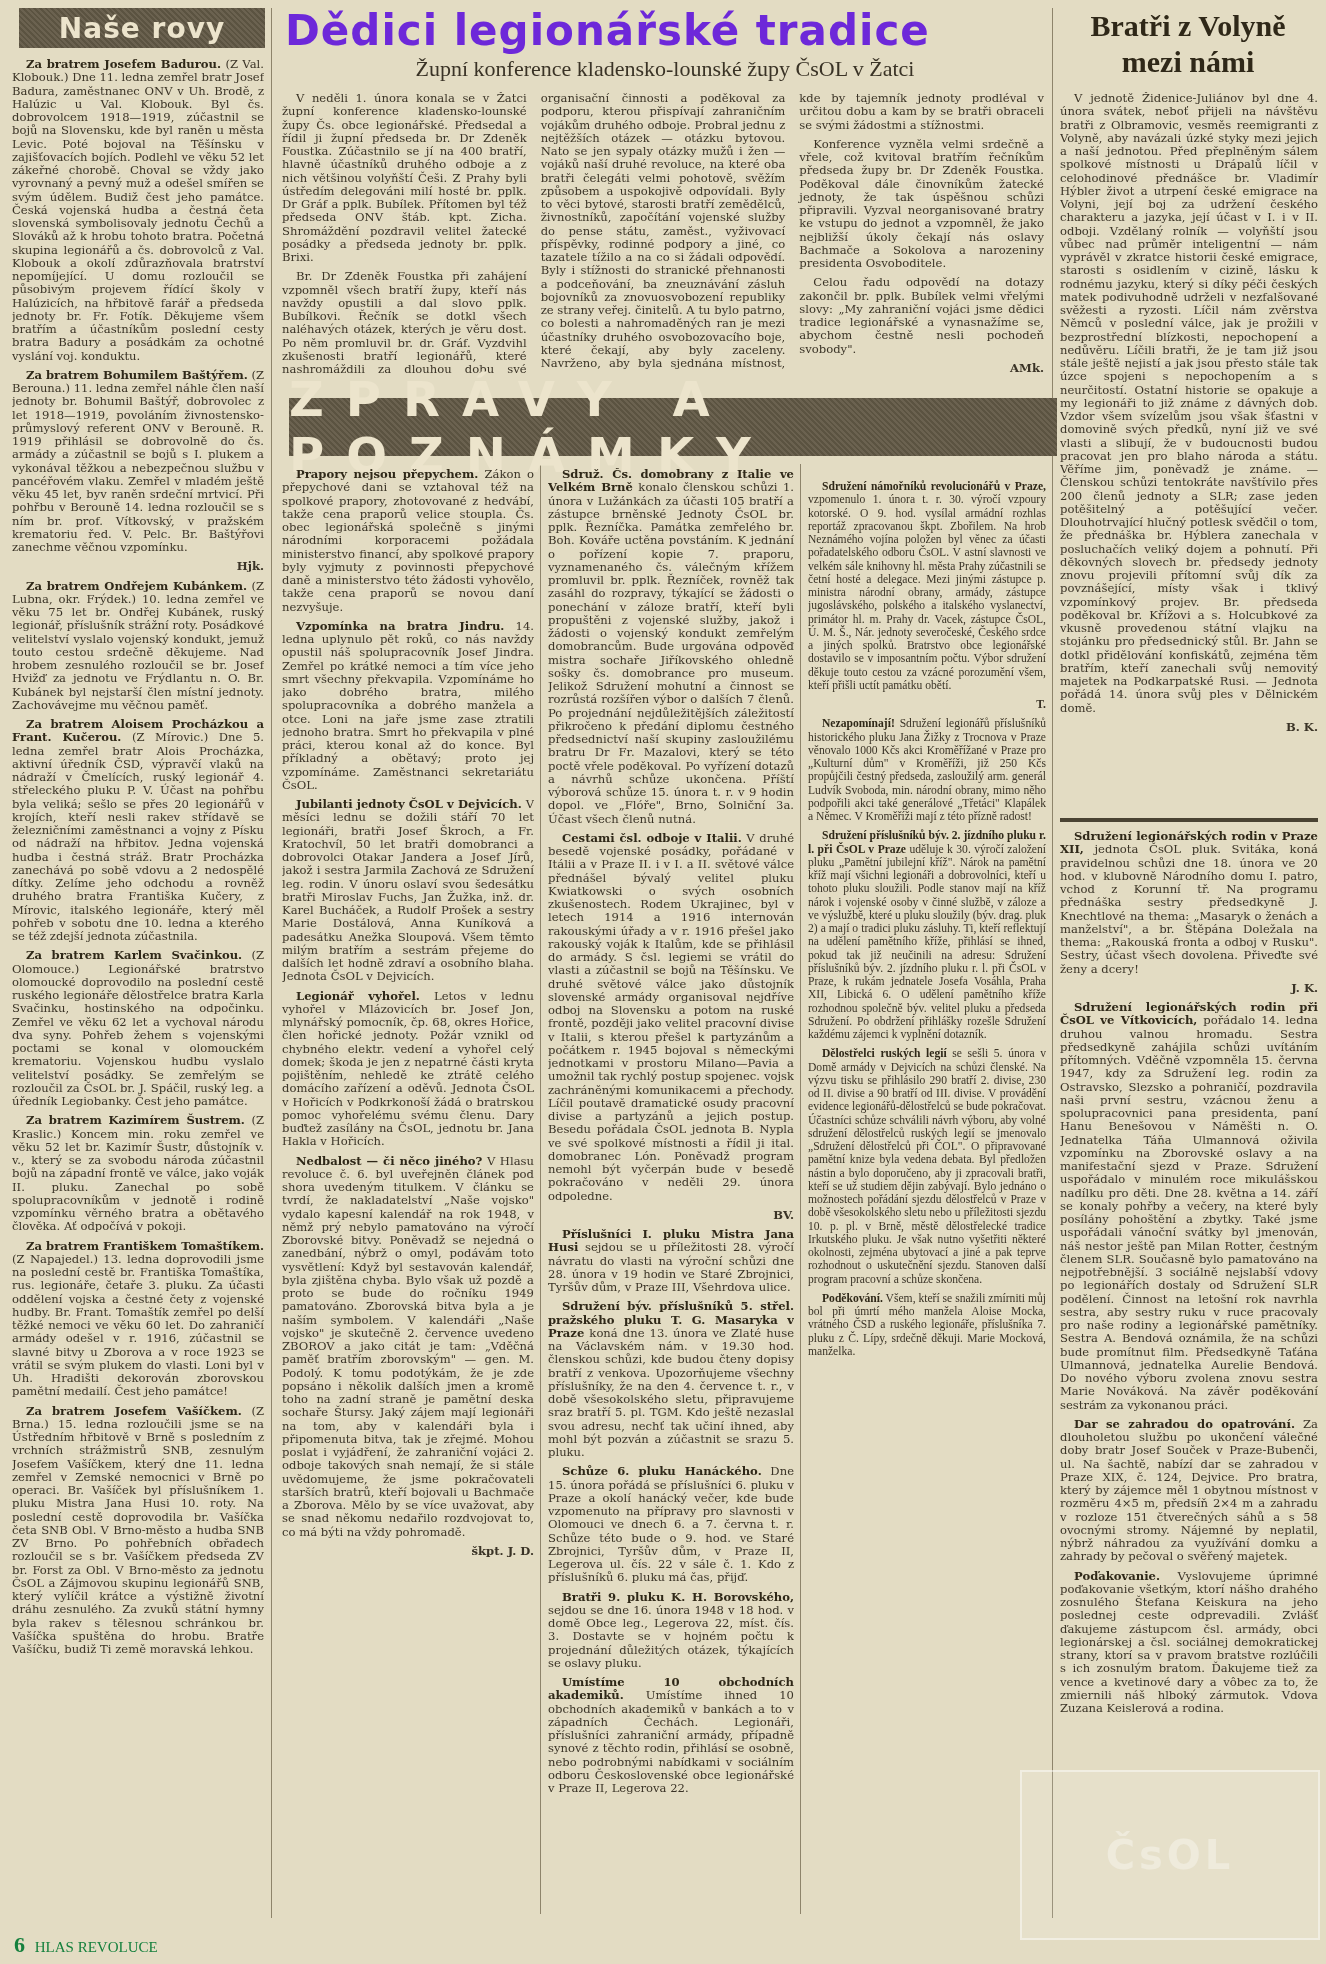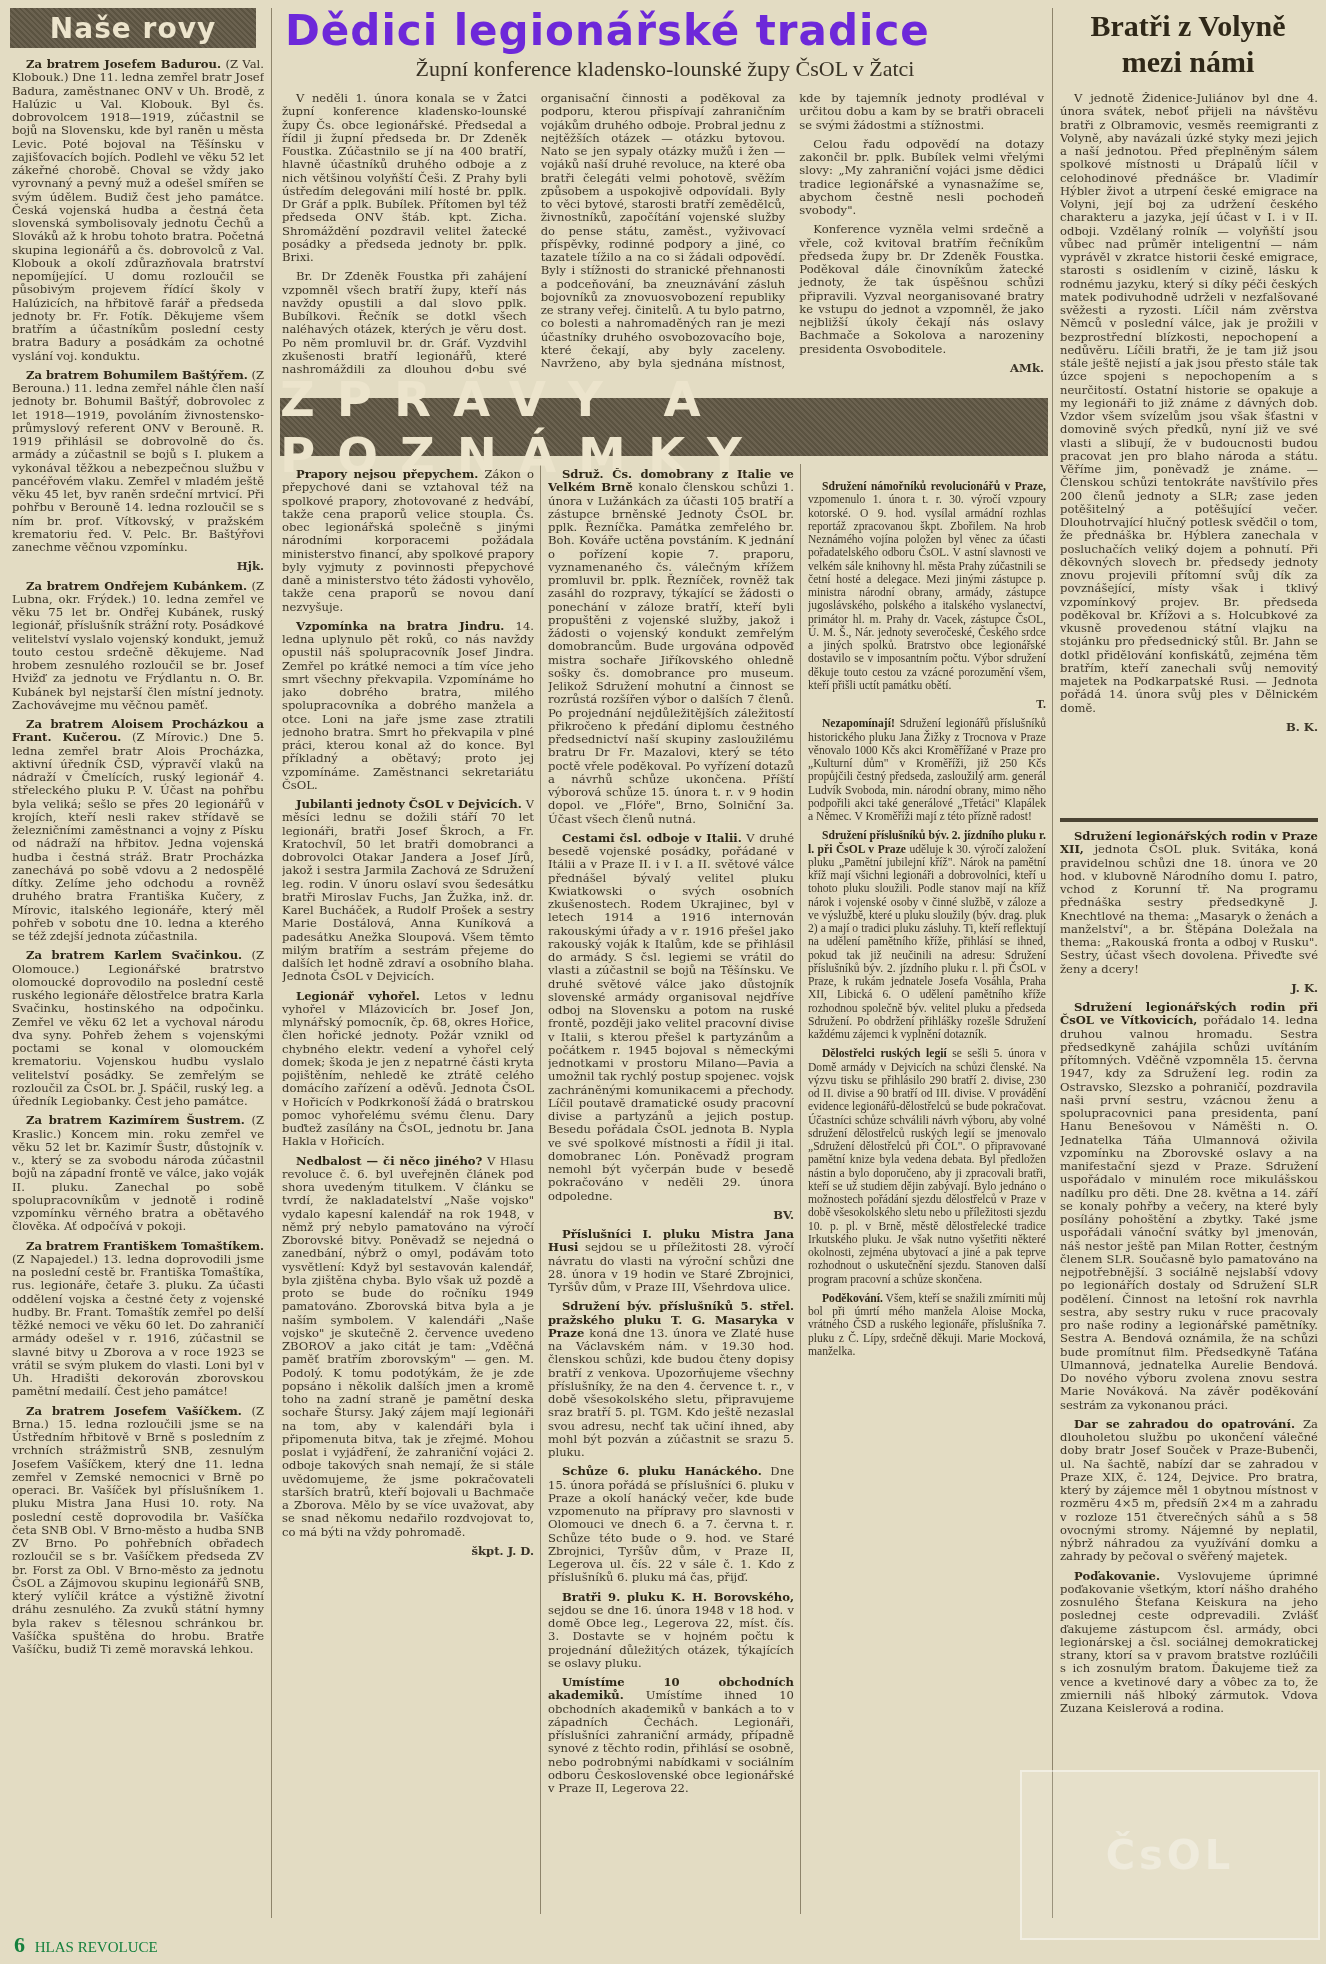--- a/index.html
+++ b/index.html
@@ -25,20 +25,21 @@
   .rule-v {
     position: absolute; width: 1px; background: #8e846b;
   }
   .banner-box {
     position: absolute;
     background: repeating-linear-gradient(45deg, #6b6250 0 2px, #5b5341 2px 4px);
     color: #ece4cc;
     display: flex; align-items: center; justify-content: center;
     font-family: "DejaVu Sans", sans-serif;
     font-weight: bold;
+    margin-left: 9px;
   }
   .naserovy { left: 10px; top: 8px; width: 246px; height: 40px; font-size: 28px; letter-spacing: 1px; }
   .zpravy { left: 280px; top: 398px; width: 768px; height: 58px; font-size: 48px; letter-spacing: 22px; }
   .headline {
     position: absolute; left: 285px; top: 6px; width: 760px; 
     font-family: "DejaVu Sans", sans-serif; font-weight: bold; font-size: 42px;
     color: #6d28d9; letter-spacing: 1px;
   }
   .subhead {
     position: absolute; left: 285px; top: 56px; width: 760px; text-align: center;
@@ -91,22 +92,22 @@
       <p><span class="lead">Za bratrem Aloisem Procházkou a Frant. Kučerou.</span><span> (Z Mírovic.) Dne 5. ledna zemřel bratr Alois Procházka, aktivní úředník ČSD, výpravčí vlaků na nádraží v Čmelících, ruský legionář 4. střeleckého pluku P. V. Účast na pohřbu byla veliká; sešlo se přes 20 legionářů v krojích, kteří nesli rakev střídavě se železničními zaměstnanci a vojny z Písku od nádraží na hřbitov. Jedna vojenská hudba i čestná stráž. Bratr Procházka zanechává po sobě vdovu a 2 nedospělé dítky. Zelíme jeho odchodu a rovněž druhého bratra Františka Kučery, z Mírovic, italského legionáře, který měl pohřeb v sobotu dne 10. ledna a kterého se též zdejší jednota zúčastnila.</span></p>
       <p><span class="lead">Za bratrem Karlem Svačinkou.</span><span> (Z Olomouce.) Legionářské bratrstvo olomoucké doprovodilo na poslední cestě ruského legionáře dělostřelce bratra Karla Svačinku, hostinského na odpočinku. Zemřel ve věku 62 let a vychoval národu dva syny. Pohřeb žehem s vojenskými poctami se konal v olomouckém krematoriu. Vojenskou hudbu vyslalo velitelství posádky. Se zemřelým se rozloučil za ČsOL br. J. Spáčil, ruský leg. a úředník Legiobanky. Čest jeho památce.</span></p>
       <p><span class="lead">Za bratrem Kazimírem Šustrem.</span><span> (Z Kraslic.) Koncem min. roku zemřel ve věku 52 let br. Kazimír Šustr, důstojník v. v., který se za svobodu národa zúčastnil bojů na západní frontě ve válce, jako voják II. pluku. Zanechal po sobě spolupracovníkům v jednotě i rodině vzpomínku věrného bratra a obětavého člověka. Ať odpočívá v pokoji.</span></p>
       <p><span class="lead">Za bratrem Františkem Tomaštíkem.</span><span> (Z Napajedel.) 13. ledna doprovodili jsme na poslední cestě br. Františka Tomaštíka, rus. legionáře, četaře 3. pluku. Za účasti oddělení vojska a čestné čety z vojenské hudby. Br. Frant. Tomaštík zemřel po delší těžké nemoci ve věku 60 let. Do zahraničí armády odešel v r. 1916, zúčastnil se slavné bitvy u Zborova a v roce 1923 se vrátil se svým plukem do vlasti. Loni byl v Uh. Hradišti dekorován zborovskou pamětní medailí. Čest jeho památce!</span></p>
       <p><span class="lead">Za bratrem Josefem Vašíčkem.</span><span> (Z Brna.) 15. ledna rozloučili jsme se na Ústředním hřbitově v Brně s posledním z vrchních strážmistrů SNB, zesnulým Josefem Vašíčkem, který dne 11. ledna zemřel v Zemské nemocnici v Brně po operaci. Br. Vašíček byl příslušníkem 1. pluku Mistra Jana Husi 10. roty. Na poslední cestě doprovodila br. Vašíčka četa SNB Obl. V Brno-město a hudba SNB ZV Brno. Po pohřebních obřadech rozloučil se s br. Vašíčkem předseda ZV br. Forst za Obl. V Brno-město za jednotu ČsOL a Zájmovou skupinu legionářů SNB, který vylíčil krátce a výstižně životní dráhu zesnulého. Za zvuků státní hymny byla rakev s tělesnou schránkou br. Vašíčka spuštěna do hrobu. Bratře Vašíčku, budiž Ti země moravská lehkou.</span></p>
     </div>
 
   <div class="col" id="col-main" style="left:282px; top:92px; width:762px; height:300px; column-count:3; column-gap:14px;">
       <p>V neděli 1. února konala se v Žatci župní konference kladensko-lounské župy Čs. obce legionářské. Předsedal a řídil ji župní předseda br. Dr Zdeněk Foustka. Zúčastnilo se jí na 400 bratří, hlavně účastníků druhého odboje a z nich většinou volyňští Češi. Z Prahy byli ústředím delegováni milí hosté br. pplk. Dr Gráf a pplk. Bubílek. Přítomen byl též předseda ONV štáb. kpt. Zicha. Shromáždění pozdravil velitel žatecké posádky a předseda jednoty br. pplk. Brixi.</p>
       <p>Br. Dr Zdeněk Foustka při zahájení vzpomněl všech bratří župy, kteří nás navždy opustili a dal slovo pplk. Bubílkovi. Řečník se dotkl všech naléhavých otázek, kterých je věru dost. Po něm promluvil br. dr. Gráf. Vyzdvihl zkušenosti bratří legionářů, které nashromáždili za dlouhou dobu své organisační činnosti a poděkoval za podporu, kterou přispívají zahraničním vojákům druhého odboje. Probral jednu z nejtěžších otázek — otázku bytovou. Nato se jen sypaly otázky mužů i žen — vojáků naší druhé revoluce, na které oba bratři čelegáti velmi pohotově, svěžím způsobem a uspokojivě odpovídali. Byly to věci bytové, starosti bratří zemědělců, živnostníků, započítání vojenské služby do pense státu, zaměst., vyživovací příspěvky, rodinné podpory a jiné, co tazatele tížilo a na co si žádali odpovědí. Byly i stížnosti do stranické přehnanosti a podceňování, ba zneuznávání zásluh bojovníků za znovuosvobození republiky ze strany veřej. činitelů. A tu bylo patrno, co bolesti a nahromaděných ran je mezi účastníky druhého osvobozovacího boje, které čekají, aby byly zaceleny. Navrženo, aby byla sjednána místnost, kde by tajemník jednoty prodléval v určitou dobu a kam by se bratři obraceli se svými žádostmi a stížnostmi.</p>
+      <p>Konference vyzněla velmi srdečně a vřele, což kvitoval bratřím řečníkům předseda župy br. Dr Zdeněk Foustka. Poděkoval dále činovníkům žatecké jednoty, že tak úspěšnou schůzi připravili. Vyzval neorganisované bratry ke vstupu do jednot a vzpomněl, že jako nejbližší úkoly čekají nás oslavy Bachmače a Sokolova a narozeniny presidenta Osvoboditele.</p>
       <p>Celou řadu odpovědí na dotazy zakončil br. pplk. Bubílek velmi vřelými slovy: „My zahraniční vojáci jsme dědici tradice legionářské a vynasnažíme se, abychom čestně nesli pochodeň svobody".</p>
-      <p>Konference vyzněla velmi srdečně a vřele, což kvitoval bratřím řečníkům předseda župy br. Dr Zdeněk Foustka. Poděkoval dále činovníkům žatecké jednoty, že tak úspěšnou schůzi připravili. Vyzval neorganisované bratry ke vstupu do jednot a vzpomněl, že jako nejbližší úkoly čekají nás oslavy Bachmače a Sokolova a narozeniny presidenta Osvoboditele.</p>
       <p class="sig">AMk.</p>
     </div>
 
   <div class="banner-box zpravy">
     <span>ZPRÁVY A POZNÁMKY</span>
   </div>
 
   <div class="col" id="col-n1" style="left:282px; top:468px; width:252px; height:1450px;">
       <p><span class="lead">Prapory nejsou přepychem.</span><span> Zákon o přepychové dani se vztahoval též na spolkové prapory, zhotovované z hedvábí, takže cena praporů velice stoupla. Čs. obec legionářská společně s jinými národními korporacemi požádala ministerstvo financí, aby spolkové prapory byly vyjmuty z povinnosti přepychové daně a ministerstvo této žádosti vyhovělo, takže cena praporů se novou daní nezvyšuje.</span></p>
       <p><span class="lead">Vzpomínka na bratra Jindru.</span><span> 14. ledna uplynulo pět roků, co nás navždy opustil náš spolupracovník Josef Jindra. Zemřel po krátké nemoci a tím více jeho smrt všechny překvapila. Vzpomínáme ho jako dobrého bratra, milého spolupracovníka a dobrého manžela a otce. Loni na jaře jsme zase ztratili jednoho bratra. Smrt ho překvapila v plné práci, kterou konal až do konce. Byl příkladný a obětavý; proto jej vzpomínáme. Zaměstnanci sekretariátu ČsOL.</span></p>

